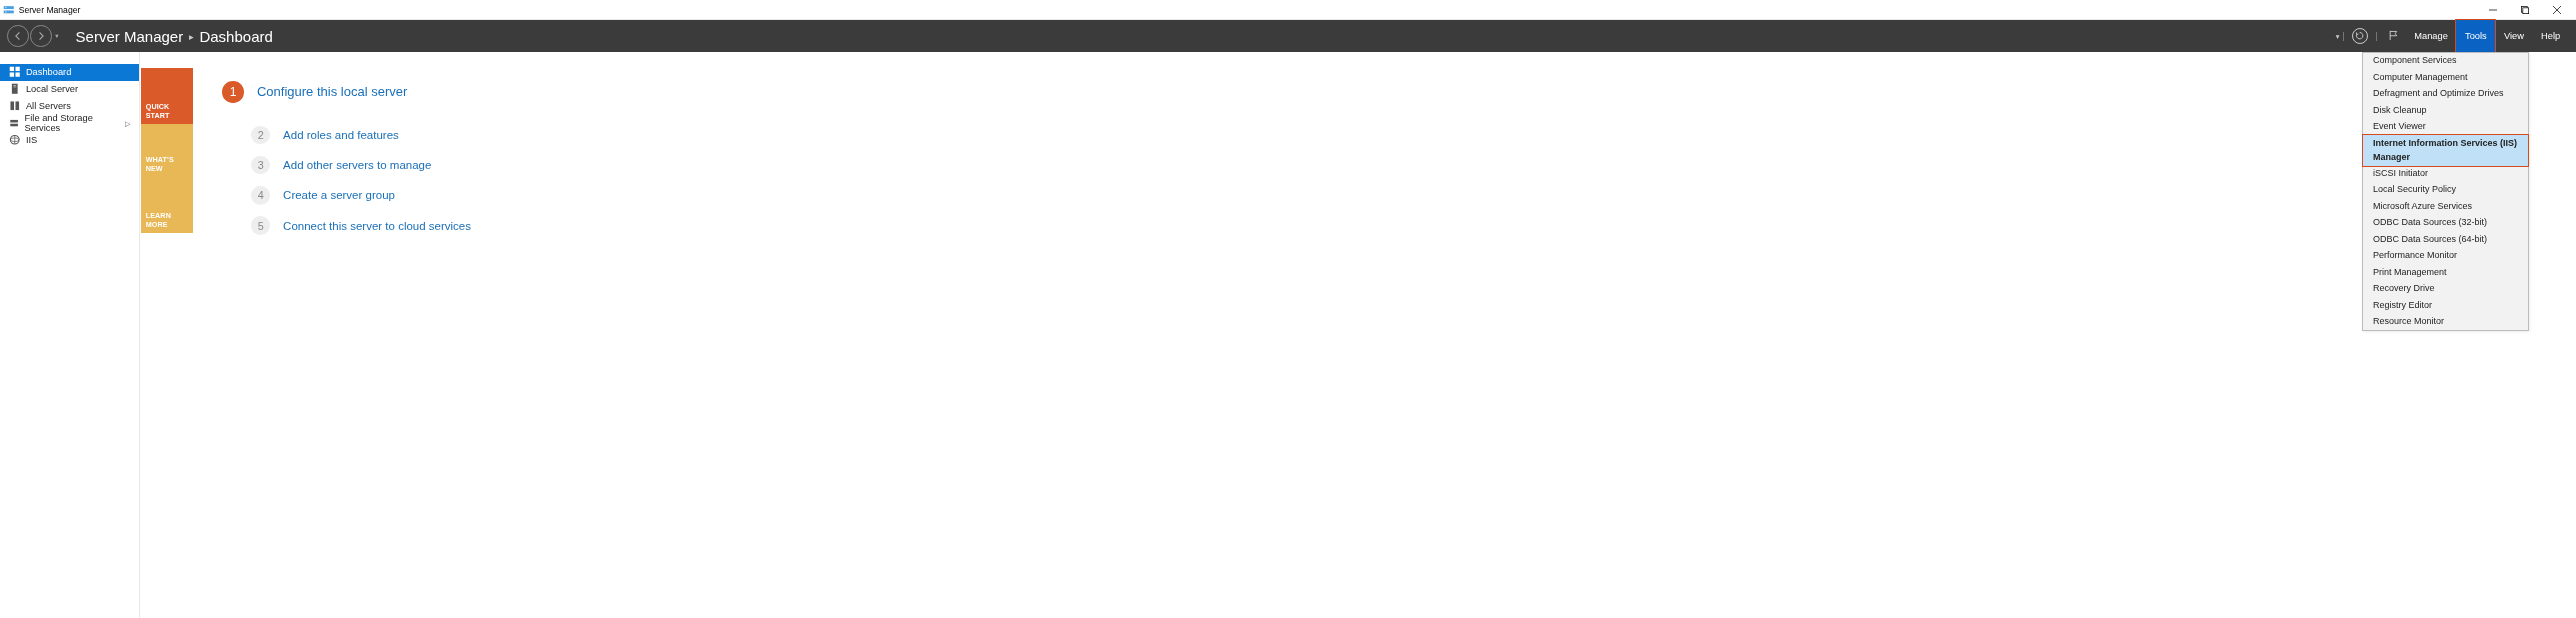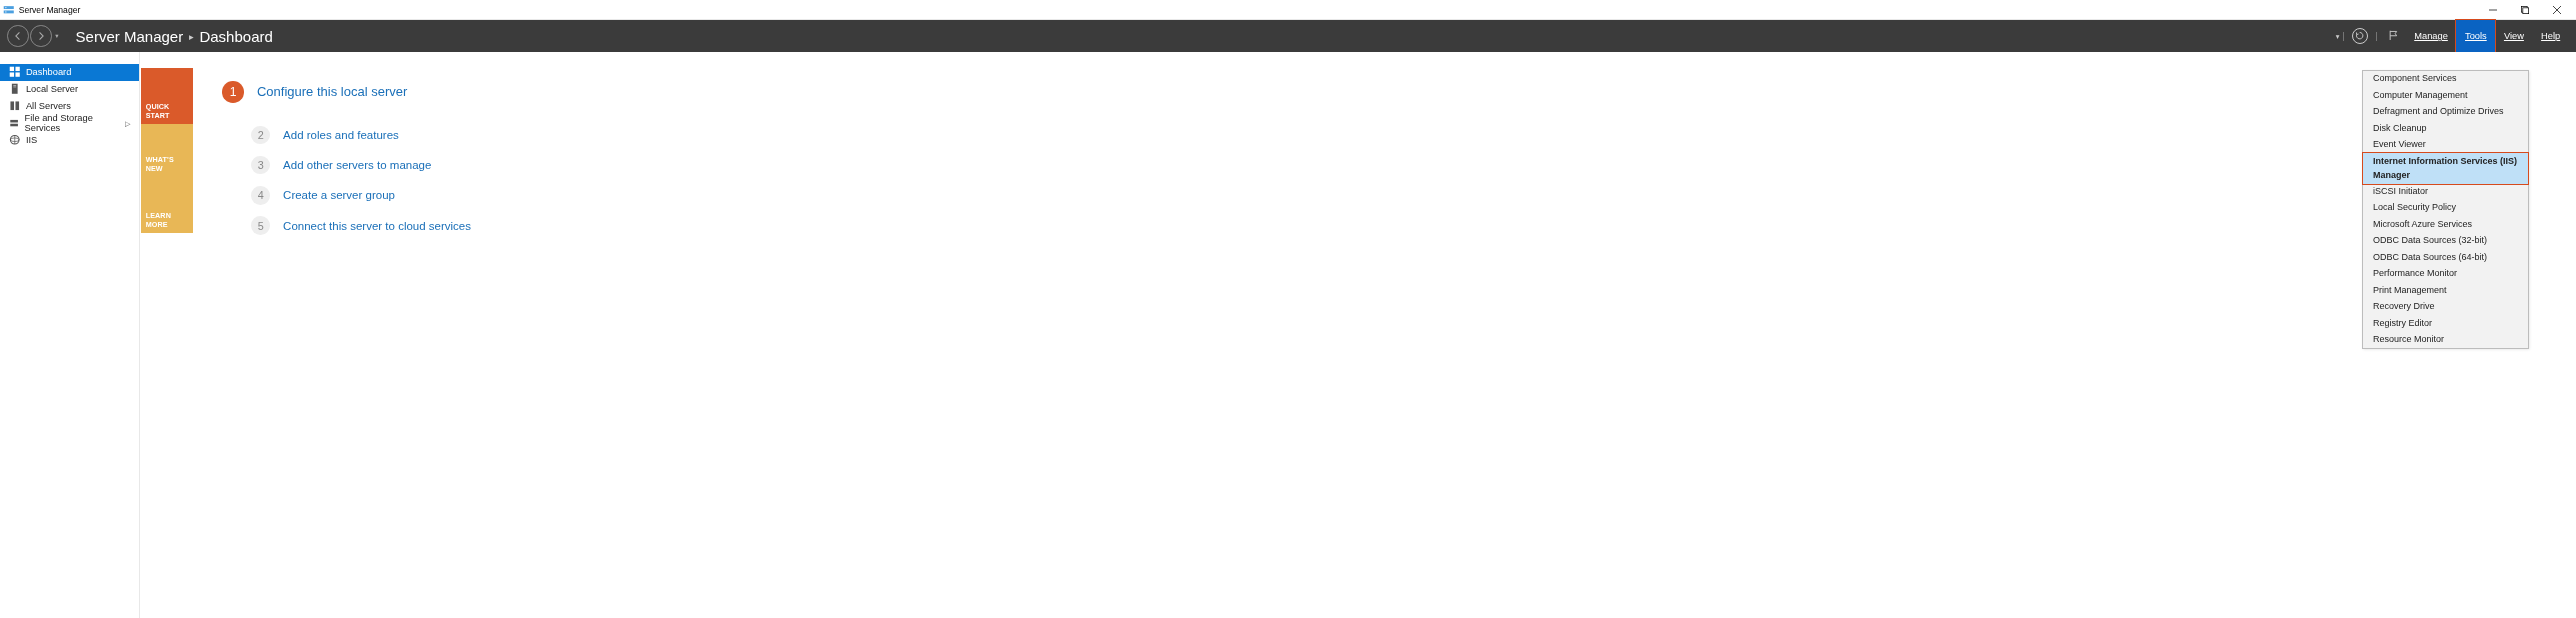--- a/index.html
+++ b/index.html
@@ -33,21 +33,21 @@
 .nav-arrows { display: flex; align-items: center; gap: 1.4px; margin-right: 17px; }
 .nav-circle {
   width: 21.6px; height: 21.6px; border: 1.1px solid #888; border-radius: 50%;
   display: flex; align-items: center; justify-content: center; color: #888;
 }
 .nav-chevron { font-size: 6.5px; color: #aaa; margin-left: 2.2px; }
 .breadcrumb { display: flex; align-items: center; font-size: 15px; font-weight: 300; }
 .breadcrumb .sep { margin: 0 5.8px; font-size: 9.3px; color: #ccc; }
 
 .header-right { position: absolute; right: 7.2px; display: flex; align-items: center; gap: 0; font-size: 9.3px; }
-.hr-item { padding: 0 8.6px; height: 32px; display: flex; align-items: center; cursor: default; text-decoration: underline; }
+.hr-item { padding: 0 8.6px; height: 32px; display: flex; align-items: center; cursor: default; }
 .hr-sep { color: #888; padding: 0 2.9px; }
 .hr-icon-circle { width: 16px; height: 16px; border: 1.1px solid #ccc; border-radius: 50%; display:flex;align-items:center;justify-content:center;font-size:8.6px; }
 .hr-tools { background: #0a63c2; outline: 1.4px solid #d64a1d; outline-offset: -0.7px; }
 
 .body-row { display: flex; height: calc(100% - 52px); }
 
 .sidebar {
   width: 140px;
   background: #fff;
   border-right: 0.7px solid #e8e8e8;
@@ -90,21 +90,20 @@
 
 .tools-menu {
   position: absolute;
   top: 0;
   right: 47px;
   width: 167px;
   background: #f2f2f2;
   border: 0.7px solid #bcbcbc;
   z-index: 10;
   box-shadow: 1.4px 1.4px 2.9px rgba(0,0,0,0.12);
-  margin-top: 18px;
 }
 .menu-item {
   padding: 1.4px 10px;
   font-size: 9px;
   color: #222;
   cursor: default;
   line-height: 13.7px;
 }
 .menu-item.highlight { background: #bfe0f7; outline: 1.1px solid #d64a1d; outline-offset: -0.7px; font-weight: bold; }
 </style>

